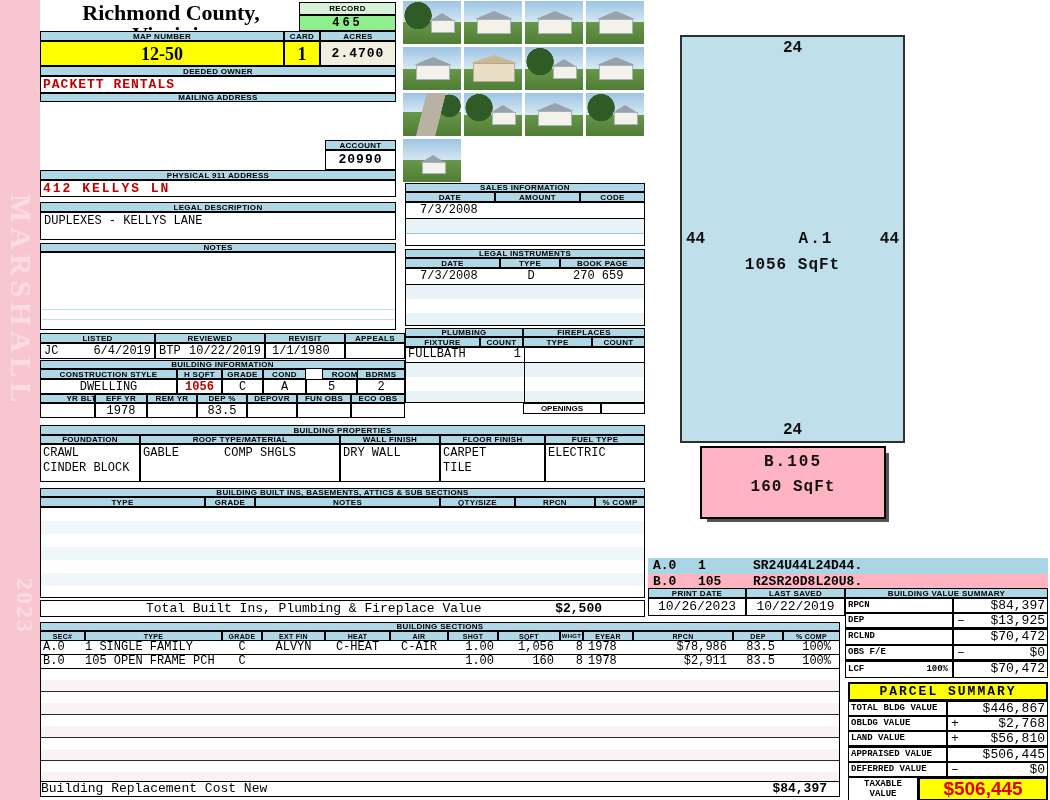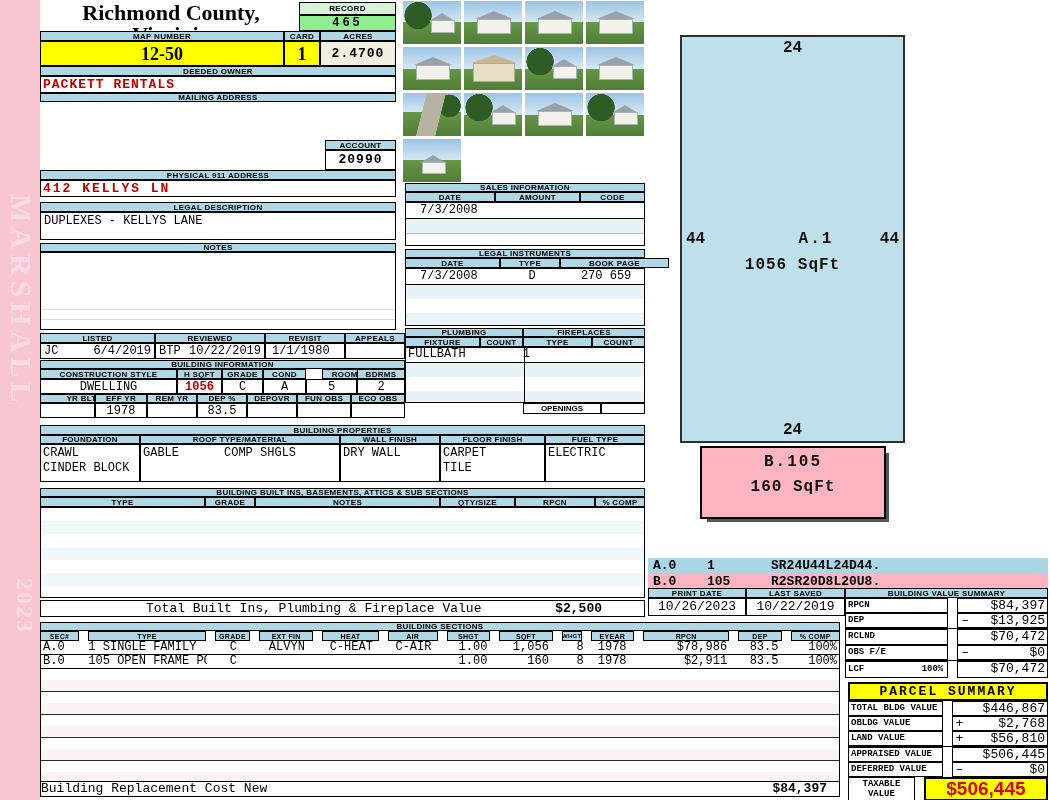--- a/index.html
+++ b/index.html
@@ -5,21 +5,21 @@
   html,body{margin:0;padding:0;background:#fff;}
   .page{position:relative;width:1050px;height:800px;background:#FFFFFF;font-family:"Liberation Sans",sans-serif;overflow:hidden;}
   .abs{position:absolute;box-sizing:border-box;}
   .mono{font-family:"Liberation Mono","DejaVu Sans Mono",monospace;}
   .b{font-weight:bold;}
   .red{color:#C00000;}
   .c{text-align:center;}
   .hb{position:absolute;box-sizing:border-box;background:#AFD7E6;border:1px solid #000;
       font:bold 8px "Liberation Sans",sans-serif;letter-spacing:.3px;display:flex;align-items:center;justify-content:center;overflow:hidden;white-space:nowrap;}
   .bx{position:absolute;box-sizing:border-box;background:#fff;border:1px solid #000;overflow:hidden;}
-  .cellrow{display:flex;gap:9px;}
+  .cellrow{display:flex;}
   .cellrow>span{box-sizing:border-box;overflow:hidden;white-space:nowrap;}
   
   .sidebar{position:absolute;left:0;top:0;width:40px;height:800px;background:#F8C6D1;}
   .vtext{position:absolute;writing-mode:vertical-rl;text-orientation:mixed;font-family:"Liberation Serif",serif;color:#FBDCE3;font-weight:bold;left:2px;width:36px;text-align:center;}
   
   .photogrid{position:absolute;left:403px;top:1px;width:243px;height:181px;display:flex;flex-wrap:wrap;gap:3px;align-content:flex-start;}
   .ph{width:58px;height:43px;position:relative;overflow:hidden;background:linear-gradient(180deg,#9CC4E4 0%,#D6E8F2 50%,#679748 50%,#4F7D36 100%);}
   .ph::before{content:"";position:absolute;left:11px;top:10px;border-left:19px solid transparent;border-right:19px solid transparent;border-bottom:8px solid #98A2AA;}
   .ph::after{content:"";position:absolute;left:13px;top:18px;width:32px;height:13px;background:#F2F2EA;border:1px solid #AAB2B8;}
   .ph.t{background:radial-gradient(circle at 26% 34%,#2F5C24 0 26%,rgba(0,0,0,0) 27%),linear-gradient(180deg,#9CC4E4 0%,#D6E8F2 50%,#679748 50%,#4F7D36 100%);}
@@ -153,21 +153,21 @@
       <span style="width:85px;"></span>
       <span style="width:60px;"></span>
     </div>
     <div style="height:14px;background:#E8F3F8;border-bottom:1px solid #9CC4D6;"></div>
     <div style="height:13px;"></div>
   </div>
 
   <div class="hb" style="left:405px;top:249px;width:240px;height:9px;">LEGAL INSTRUMENTS</div>
   <div class="hb" style="left:405px;top:258px;width:95px;height:10px;">DATE</div>
   <div class="hb" style="left:500px;top:258px;width:60px;height:10px;">TYPE</div>
-  <div class="hb" style="left:560px;top:258px;width:109px;height:10px;">BOOK PAGE</div>
+  <div class="hb" style="left:560px;top:258px;width:85px;height:10px;">BOOK PAGE</div>
   <div class="bx" style="left:405px;top:268px;width:240px;height:58px;">
     <div class="mono cellrow" style="height:15px;font-size:12px;line-height:14px;border-bottom:1px solid #000;">
       <span style="width:95px;padding-left:14px;">7/3/2008</span>
       <span style="width:60px;text-align:center;">D</span>
       <span style="width:80px;padding-left:12px;">270 659</span>
     </div>
     <div class="stripeBlue" style="height:42px;"></div>
   </div>
 
   <div class="hb" style="left:405px;top:328px;width:118px;height:9px;">PLUMBING</div>

